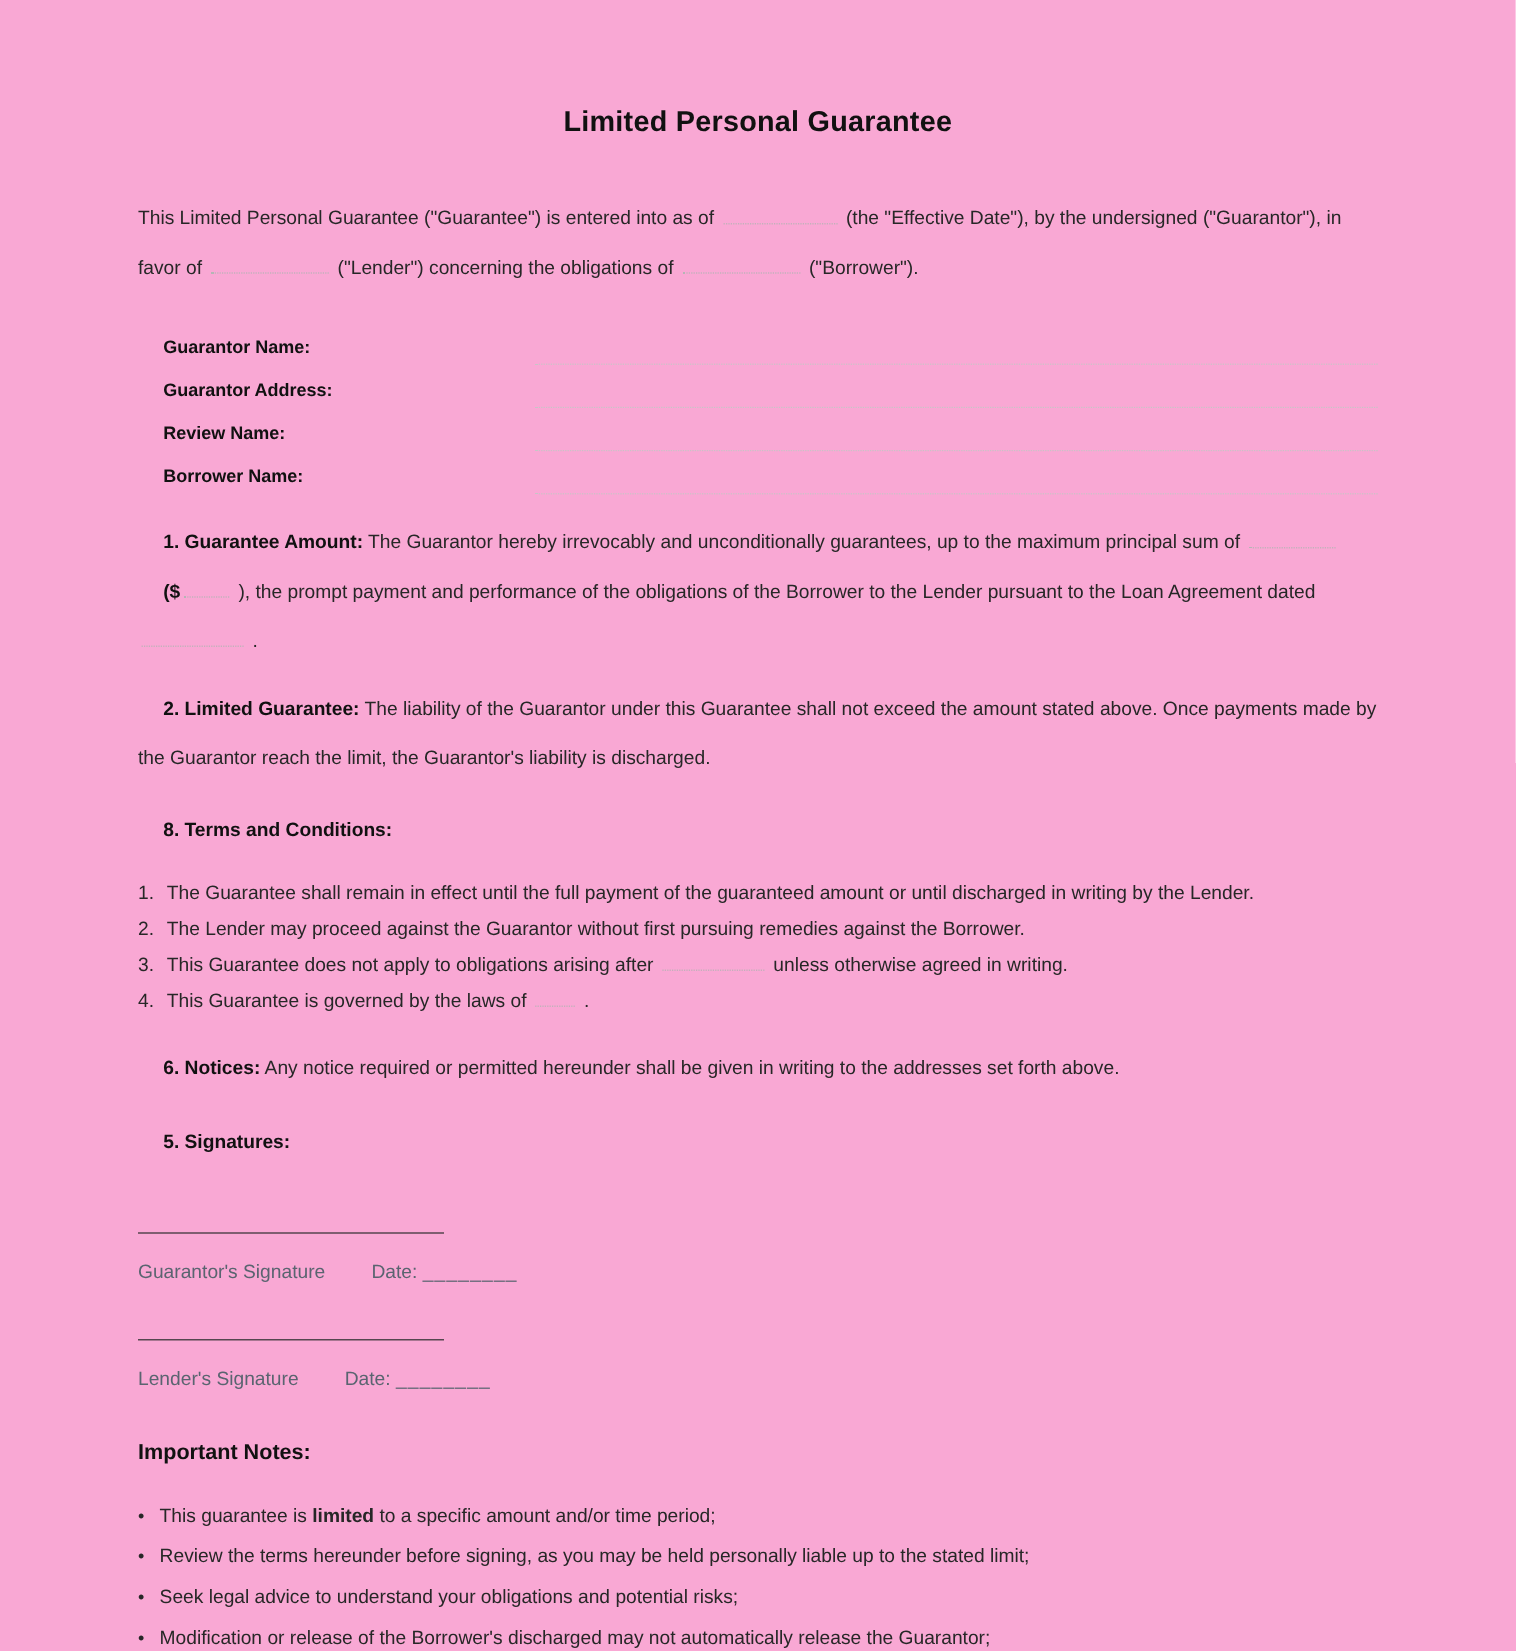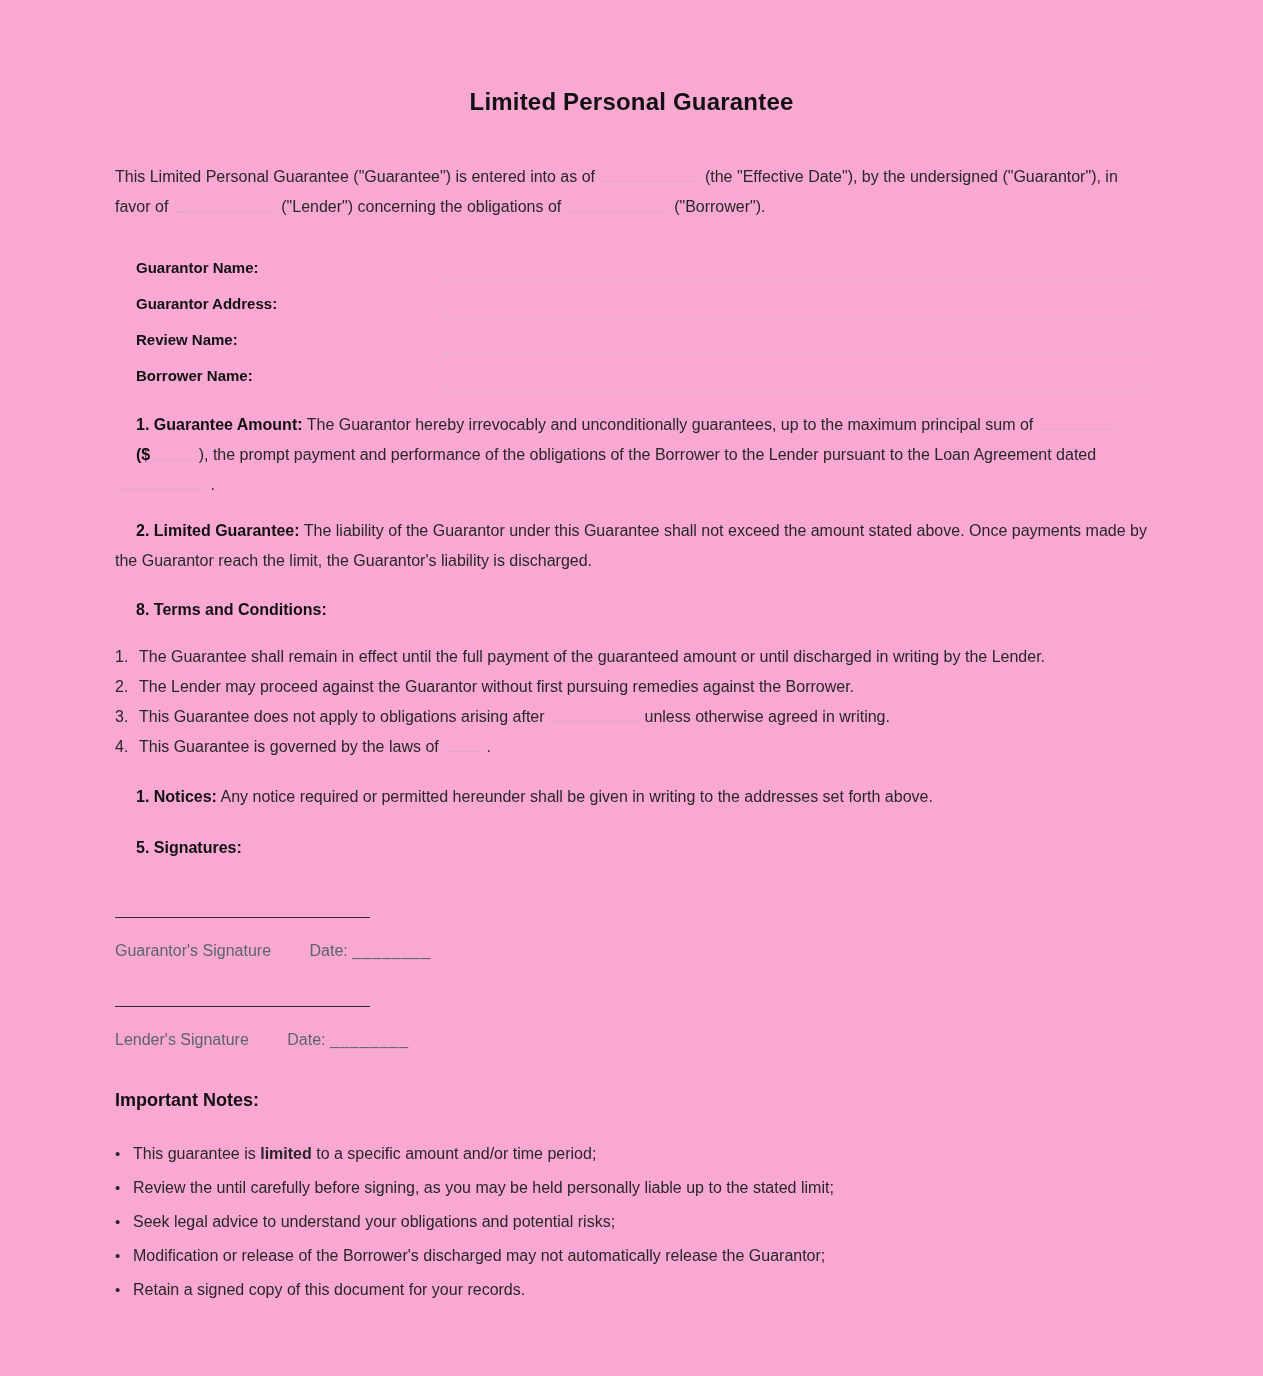--- a/index.html
+++ b/index.html
@@ -26,21 +26,21 @@
   .doc-title{
     font-size:24px;
     font-weight:700;
     color:var(--heading);
     text-align:center;
     margin:0 0 46px 0;
     letter-spacing:0.2px;
   }
   .para{
     font-size:16px;
-    line-height:30px;
+    line-height:41px;
     margin:0;
   }
   .intro{margin:0 0 28px 0;}
   .blank{
     display:inline-block;
     border-bottom:1px dotted var(--blank-line);
     height:15px;
     vertical-align:baseline;
     margin:0 3px;
   }
@@ -166,21 +166,21 @@
     <span class="term-num">3.</span>
     <span class="term-text">This Guarantee does not apply to obligations arising after <span class="blank" style="width: 85px;"></span> unless otherwise agreed in writing.</span>
   </div>
 
   <div class="term-item">
     <span class="term-num">4.</span>
     <span class="term-text">This Guarantee is governed by the laws of <span class="blank" style="width: 33px;"></span> .</span>
   </div>
 </div>
 
-  <p class="para sec-4"><strong>1. Notices:</strong> Any notice required or permitted hereunder shall be given in writing to the addresses set forth above.</p>
+  <p class="para sec-4"><strong>6. Notices:</strong> Any notice required or permitted hereunder shall be given in writing to the addresses set forth above.</p>
 
   <p class="para sec-5h"><strong>5. Signatures:</strong></p>
 
   <div class="sig-blocks">
   <div class="sig-block">
     <div class="sig-line"></div>
     <div class="sig-row">
       <span>Guarantor's Signature</span>
       <span class="sig-date">Date:</span>
       <span class="date-line">________</span>
@@ -200,21 +200,21 @@
   <h2 class="notes-heading">Important Notes:</h2>
 
   <div class="notes-list">
   <div class="note-item">
     <span class="bullet">•</span>
     <span class="note-text">This guarantee is <strong>limited</strong> to a specific amount and/or time period;</span>
   </div>
 
   <div class="note-item">
     <span class="bullet">•</span>
-    <span class="note-text">Review the until carefully before signing, as you may be held personally liable up to the stated limit;</span>
+    <span class="note-text">Review the terms hereunder before signing, as you may be held personally liable up to the stated limit;</span>
   </div>
 
   <div class="note-item">
     <span class="bullet">•</span>
     <span class="note-text">Seek legal advice to understand your obligations and potential risks;</span>
   </div>
 
   <div class="note-item">
     <span class="bullet">•</span>
     <span class="note-text">Modification or release of the Borrower's discharged may not automatically release the Guarantor;</span>

